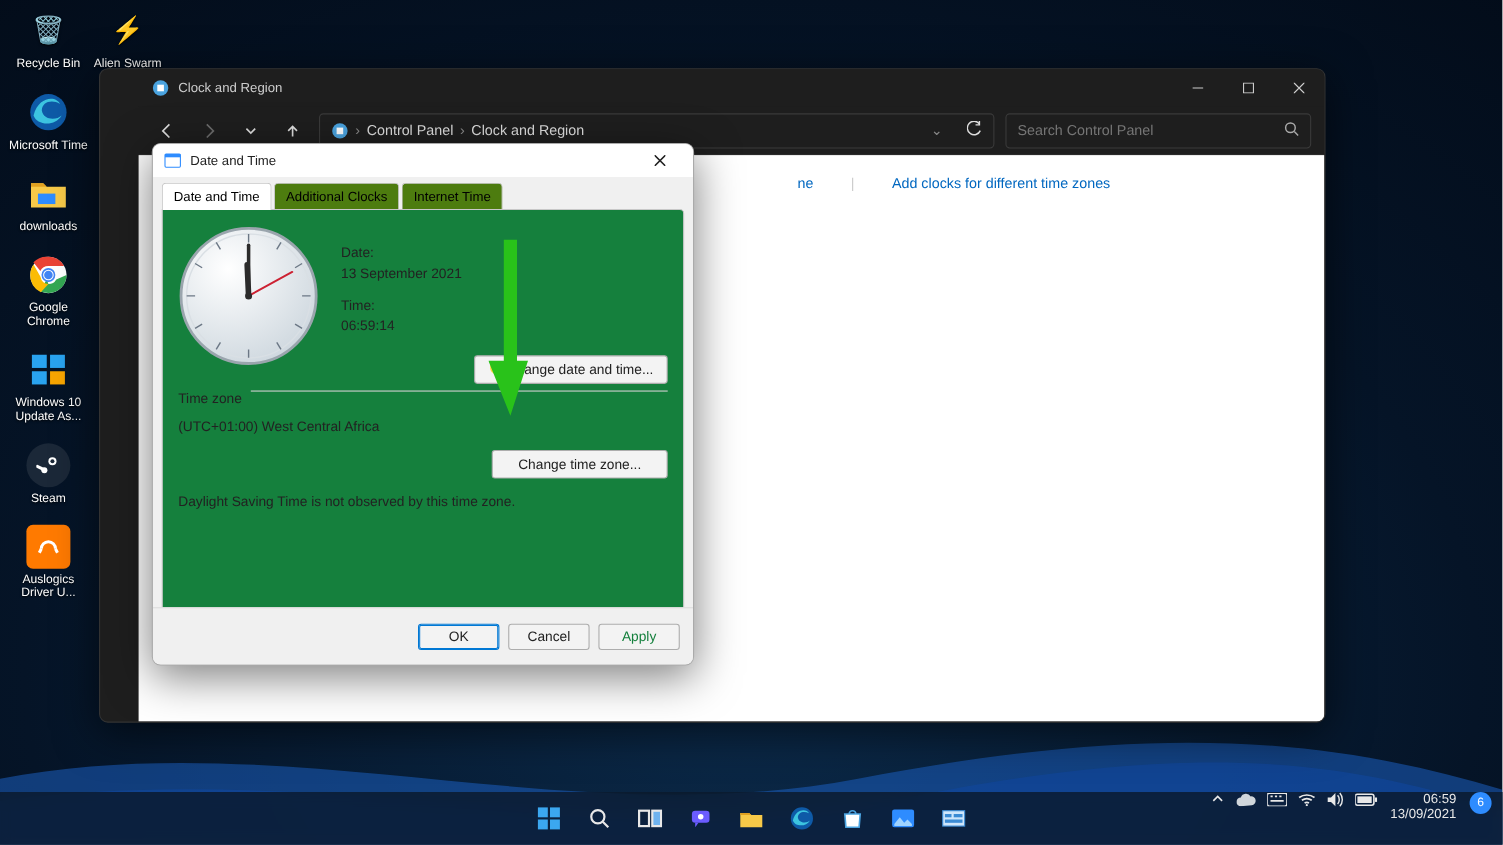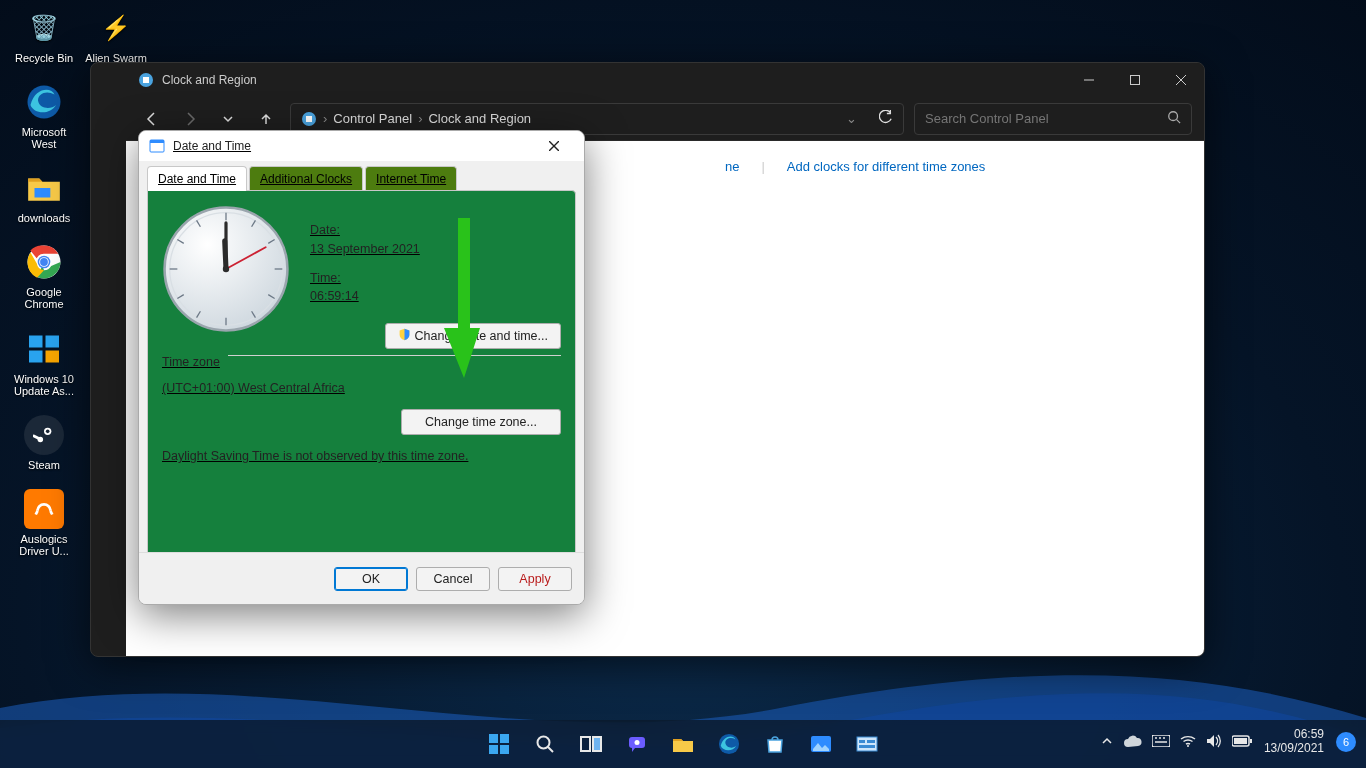--- a/index.html
+++ b/index.html
@@ -57,29 +57,29 @@
   }
   .cp-side {
     width:205px; padding:16px 12px 12px 24px; font-size:13px;
   }
   .cp-side .home { color:#1a5a8a; margin-bottom:14px; cursor:pointer; }
   .cp-side .item { color:#1a5a8a; padding:5px 0; cursor:pointer; white-space:nowrap; overflow:hidden; text-overflow:clip; }
   .cp-side .item.current { color:#222; font-weight:600; position:relative; padding-left:0; }
   .cp-side .item.current::before { content:"•"; color:#0a5fa5; position:absolute; left:-14px; }
 
   .cp-main { flex:1; padding:18px 24px; font-size:13px; }
-  .cp-main .seealso { display:flex; gap:22px; padding-left:370px; }
+  .cp-main .seealso { display:flex; gap:34px; padding-left:370px; }
   .cp-main .link { color:#0067c0; cursor:pointer; }
   .cp-main .divider { color:#ccc; }
 
   
   .dt-dialog {
-    position:absolute; left:138px; top:130px; width:447px; height:475px;
+    position:absolute; left:138px; top:130px; width:493px; height:475px;
     background:#f0f0f0; border:1px solid #aaa; border-radius:8px;
-    box-shadow:0 10px 40px rgba(0,0,0,.5); overflow:hidden;text-decoration:underline;
+    box-shadow:0 10px 40px rgba(0,0,0,.5); overflow:hidden;
   }
   .dt-title {
     height:30px; background:#fff; display:flex; align-items:center; padding:0 10px; font-size:12px; color:#222;
   }
   .dt-title .ic { width:16px; height:16px; margin-right:8px; }
   .dt-close { margin-left:auto; width:40px; height:30px; display:flex; align-items:center; justify-content:center; cursor:pointer; font-size:14px; color:#222; }
 
   .dt-tabs { display:flex; background:#f0f0f0; padding:4px 8px 0 8px; font-size:12px; gap:2px; }
   .dt-tab {
     padding:5px 10px; background:#4d7c0f; border:1px solid #c8c8c8; border-bottom:none;
@@ -113,37 +113,37 @@
   .dt-footer {
     position:absolute; bottom:0; left:0; right:0; height:52px; background:#f0f0f0;
     display:flex; align-items:center; justify-content:flex-end; gap:8px; padding:16px 12px;
     border-top:1px solid #ddd;
   }
   .win-btn {
     height:24px; width:74px; font-size:12.5px; border:1px solid #adadad; background:#f3f3f3;
     border-radius:3px; cursor:pointer; color:#222;
   }
   .win-btn.default { border-color:#0078d4; box-shadow:0 0 0 1px #0078d4 inset; }
-  .win-btn:disabled { color:#b91c1c; cursor:default; }
+  .win-btn:disabled { color:#15803d; cursor:default; }
 
   
   .arrow {
     position:absolute; left:296px; top:26px; width:40px; height:162px; pointer-events:none;
   }
 
   
   .taskbar {
     position:absolute; bottom:0; left:0; right:0; height:48px;
     background:rgba(10,20,30,.72); backdrop-filter:blur(6px);
     display:flex; align-items:center; justify-content:center;
   }
   .tb-center { display:flex; gap:6px; }
   .tb-btn { width:40px; height:40px; border-radius:6px; display:flex; align-items:center; justify-content:center; color:#e8e8e8; font-size:20px; cursor:pointer; }
   .tb-right {
-    position:absolute; right:4px; top:0; height:44px; display:flex; align-items:center; gap:12px;
+    position:absolute; right:4px; top:0; height:44px; display:flex; align-items:flex-start; gap:12px;
     color:#e8e8e8; font-size:12px; padding-right:6px;
   }
   .tb-right .sys { display:flex; gap:10px; align-items:center; }
   .tb-right .clock-txt { text-align:right; line-height:1.15; }
   .tb-right .notif { width:20px; height:20px; border-radius:50%; background:#2e8cff; color:#fff; font-size:11px; display:flex; align-items:center; justify-content:center; }
   .tb-right .caret { font-size:12px; cursor:pointer; }
 </style>
 </head>
 <body>
 
@@ -163,21 +163,21 @@
       <div class="ic" style="color:#5fd0ff">⚡</div>
       <span>Alien Swarm</span>
     </div>
     <div class="dicon">
       <div class="ic">
         <svg viewBox="0 0 24 24" width="36" height="36">
             <circle cx="12" cy="12" r="11" fill="#0e5aa7"></circle>
             <path d="M3 14c2 6 13 7 17 0-3 3-11 3-12-3 0-5 6-7 11-4C17 2 6 2 3 14z" fill="#3cc4e0"></path>
           </svg>
       </div>
-      <span>Microsoft West</span>
+      <span>Microsoft Time</span>
     </div>
     <div class="dicon">
       <div class="ic">
         <svg viewBox="0 0 24 24" width="38" height="38">
             <path d="M2 6h7l2 2h11v12H2z" fill="#f7c948"></path>
             <path d="M2 6h7l2 2H2z" fill="#e0a020"></path>
             <rect x="6" y="12" width="10" height="6" fill="#2e8cff"></rect>
           </svg>
       </div>
       <span>downloads</span>

